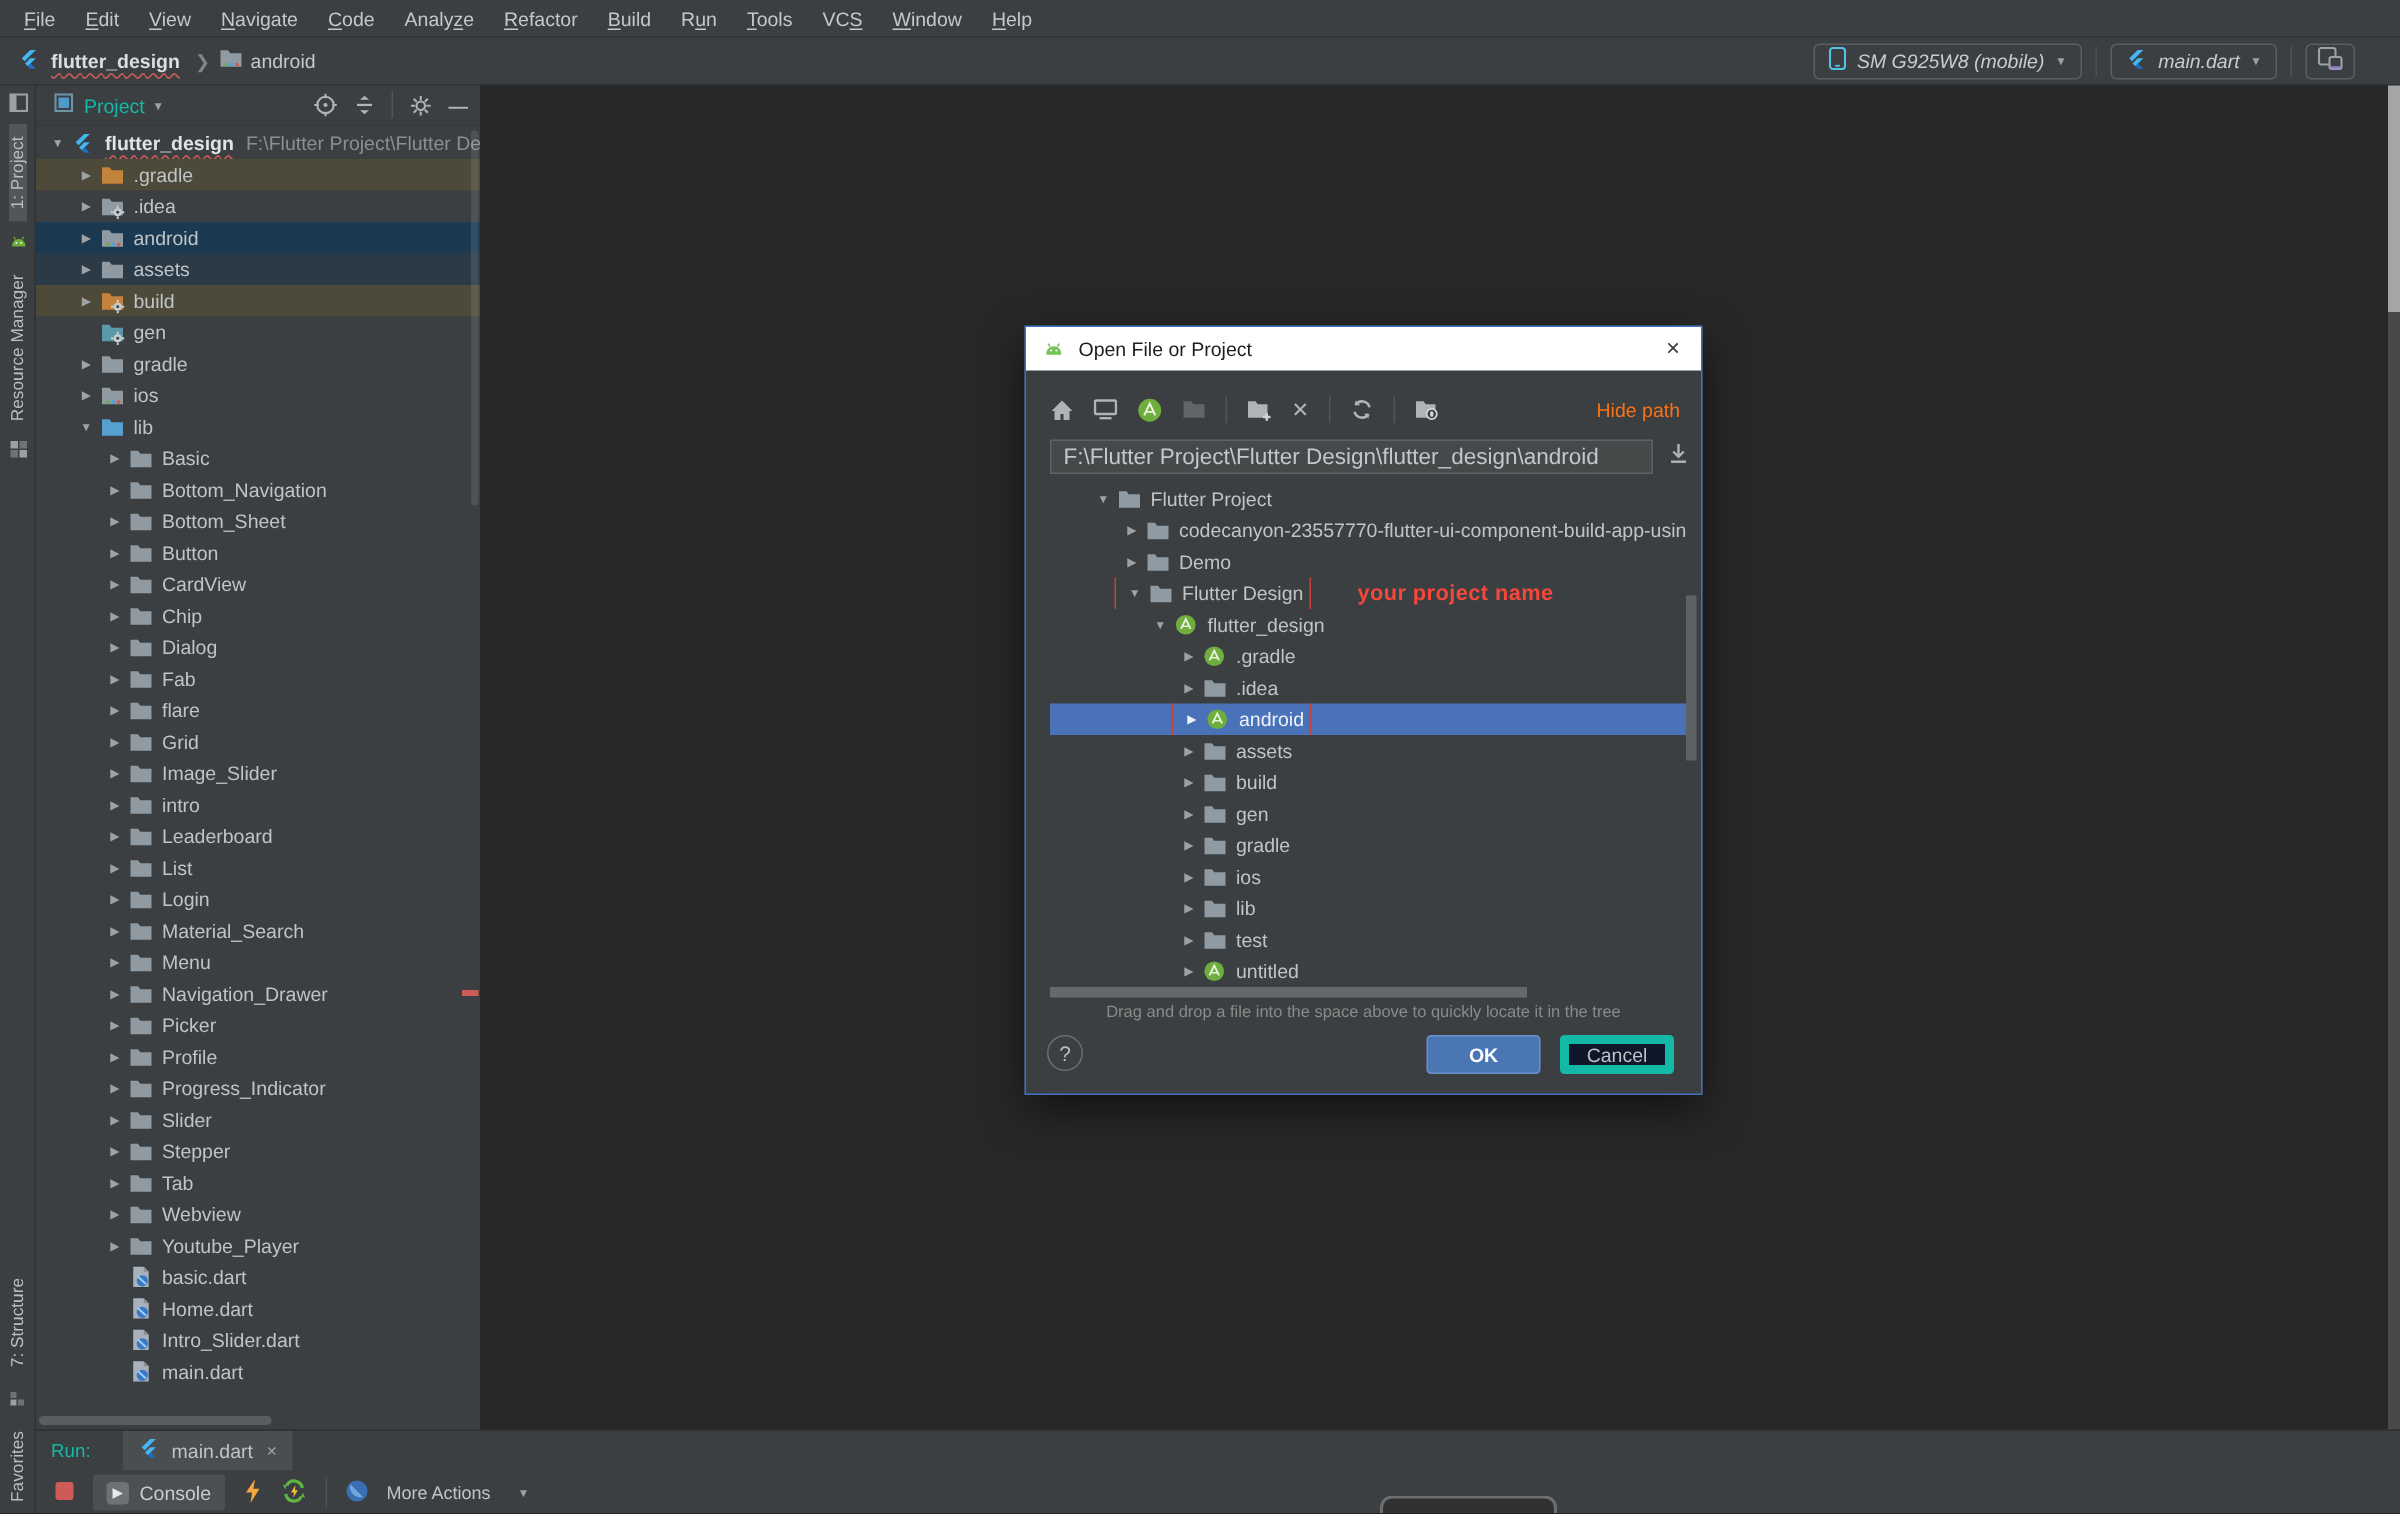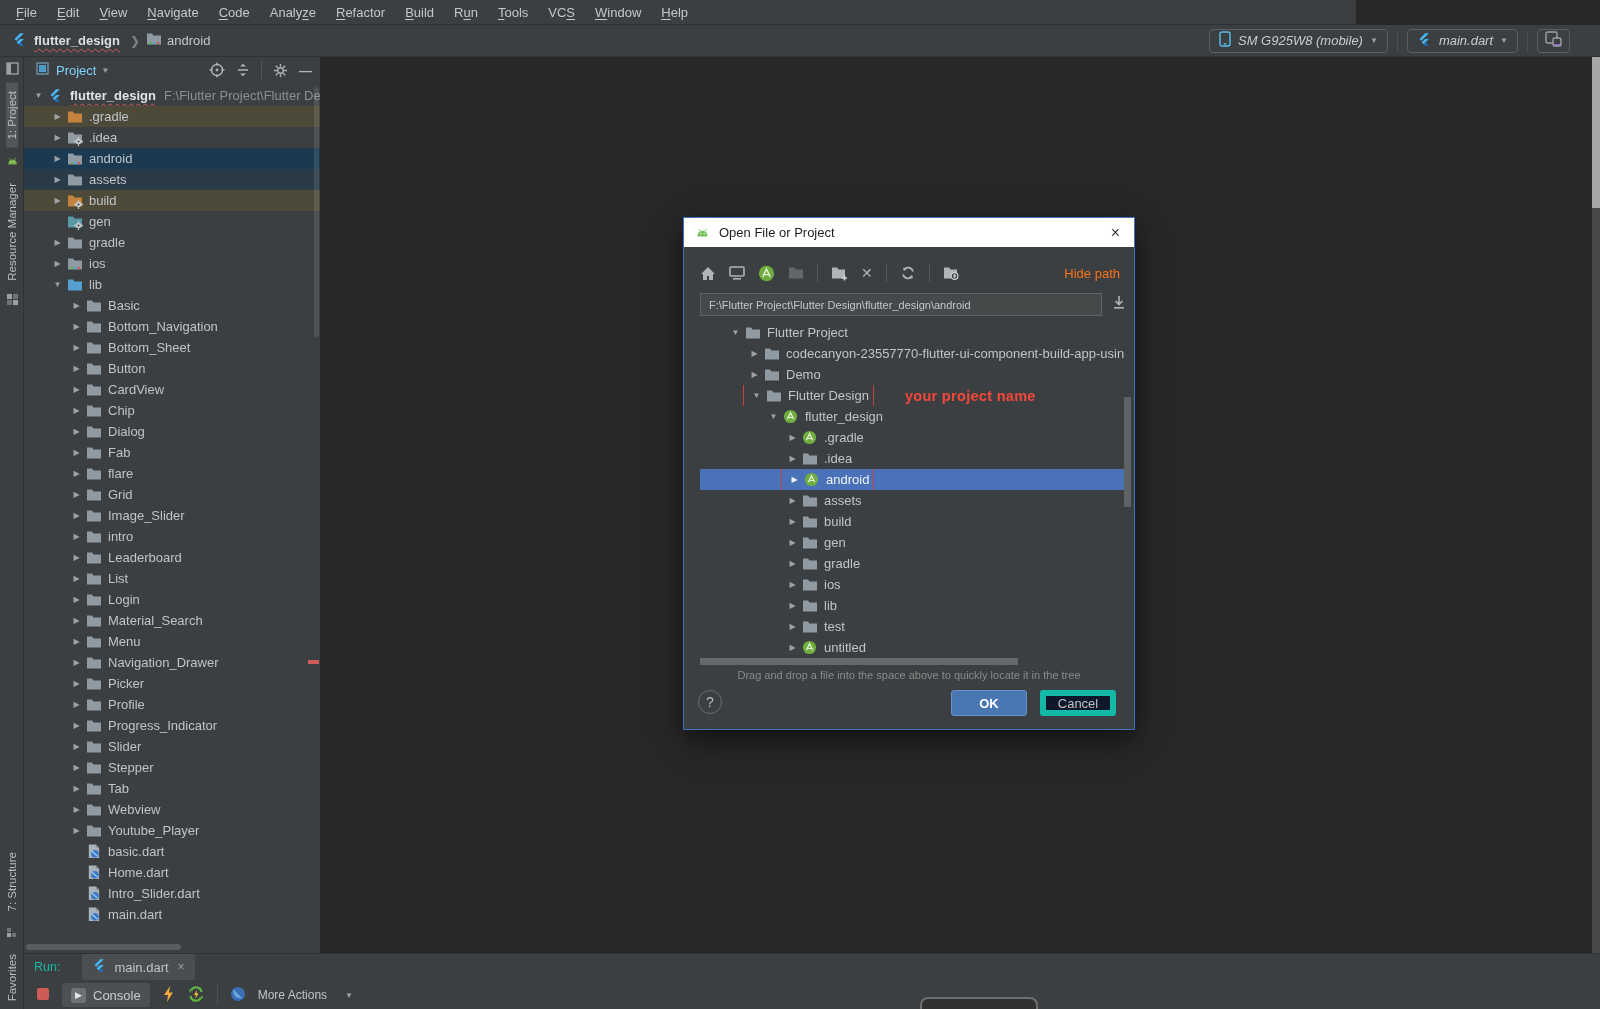--- a/index.html
+++ b/index.html
@@ -2,21 +2,21 @@
 <html><head>
 <meta charset="utf-8">
 <style>
   * { margin:0; padding:0; box-sizing:border-box; }
   html,body { background:#1e1e1e; }
   body { font-family:"Liberation Sans", sans-serif; }
   .app { position:relative; width:1600px; height:1009px; background:#282828; overflow:hidden;
          color:#bdc3c7; font-size:13px; }
 
   
-  .menubar { position:absolute; left:0; top:0; width:1356px; height:25px; background:#3c3f41;
+  .menubar { position:absolute; left:0; top:0; width:1600px; height:25px; background:#3c3f41;
              border-bottom:1px solid #2f3133; display:flex; align-items:center; padding-left:6px; }
   .menu-item { padding:0 10px; color:#c4c8cb; font-size:13px; cursor:default; }
   .menu-item u { text-underline-offset:2px; }
 
   
   .navbar { position:absolute; left:0; top:25px; width:1600px; height:32px; background:#3c3f41;
             border-bottom:1px solid #2f3133; display:flex; align-items:center; padding:0 30px 0 12px; }
   .crumb-name { font-weight:bold; color:#dadee1; margin:0 4px 0 7px; }
   .squiggle { text-decoration:underline; text-decoration-style:wavy; text-decoration-color:#cf5b56;
               text-decoration-thickness:1px; text-underline-offset:3px; }
@@ -39,21 +39,21 @@
                  padding:8px 0; cursor:pointer; }
   .strip-label.active { background:#515658; }
   .strip-icon { padding:5px 0; cursor:pointer; }
   .strip-top { position:absolute; top:0; left:0; }
   .strip-bottom { position:absolute; bottom:0; left:0; }
 
   
   .project-panel { position:absolute; left:24px; top:57px; width:296px; height:896px; background:#3c3f41; }
   .panel-header { height:27px; display:flex; align-items:center; padding:0 8px 0 12px;
                   border-bottom:1px solid #373a3c; }
-  .panel-title { color:#7dd3fc; margin:0 5px 0 7px; }
+  .panel-title { color:#14b8a6; margin:0 5px 0 7px; }
   .panel-header .tools { margin-left:auto; display:flex; align-items:center; gap:11px; }
   .phicon { display:inline-flex; cursor:pointer; }
   .ptree { position:absolute; left:0; top:28px; width:296px; height:860px; overflow:hidden; }
 
   .trow { height:21px; display:flex; align-items:center; white-space:nowrap; overflow:hidden;
           font-size:13px; color:#bec4c8; cursor:pointer; }
   .trow-inner { display:inline-flex; align-items:center; height:19px; }
   .arrow { width:17px; text-align:center; font-size:8px; color:#9da2a6; flex:none; }
   .ticon { width:17px; height:16px; flex:none; display:inline-flex; align-items:center;
            justify-content:center; margin-right:6px; }
@@ -100,21 +100,21 @@
   .dlg-title .t { color:#1d1d1d; font-size:13px; margin-left:8px; }
   .dlg-close { margin-left:auto; color:#3a3a3a; font-size:16px; cursor:pointer; padding:0 4px; }
   .dlg-toolbar { position:absolute; left:16px; right:14px; top:42px; height:26px; display:flex;
                  align-items:center; gap:13px; }
   .tbicon { display:inline-flex; cursor:pointer; }
   .tbicon.dim { opacity:.45; }
   .tbsep { width:1px; height:18px; background:#53575a; }
   .hidepath { margin-left:auto; color:#f97316; font-size:13px; cursor:pointer; }
   .dlg-path { position:absolute; left:16px; top:75px; width:402px; height:23px; background:#45494a;
               border:1px solid #5e6366; display:flex; align-items:center; padding:4px 8px; color:#c3c7cb;
-              font-size:11px; white-space:nowrap; overflow:hidden; }
+              font-size:15px; white-space:nowrap; overflow:hidden; }
   .dlg-path-expand { position:absolute; right:8px; top:77px; cursor:pointer; }
   .dtree { position:absolute; left:16px; top:104px; width:430px; height:334px; overflow:hidden; }
   .dv-scroll { position:absolute; right:3px; top:179px; width:7px; height:110px; background:#5f6264; }
   .dh-scroll { position:absolute; left:16px; top:440px; width:318px; height:7px; background:#66696b; }
   .dlg-hint { position:absolute; left:0; top:451px; width:100%; text-align:center; color:#8a8a8a; font-size:11px; }
   .dlg-help { position:absolute; left:14px; top:472px; width:24px; height:24px; border:1px solid #6b6e70;
               border-radius:50%; color:#b8bcbf; font-size:14px; display:flex; align-items:center;
               justify-content:center; cursor:pointer; }
   .btn { position:absolute; top:472px; width:76px; height:26px; border-radius:3px; font-size:13px;
          display:flex; align-items:center; justify-content:center; cursor:pointer;

